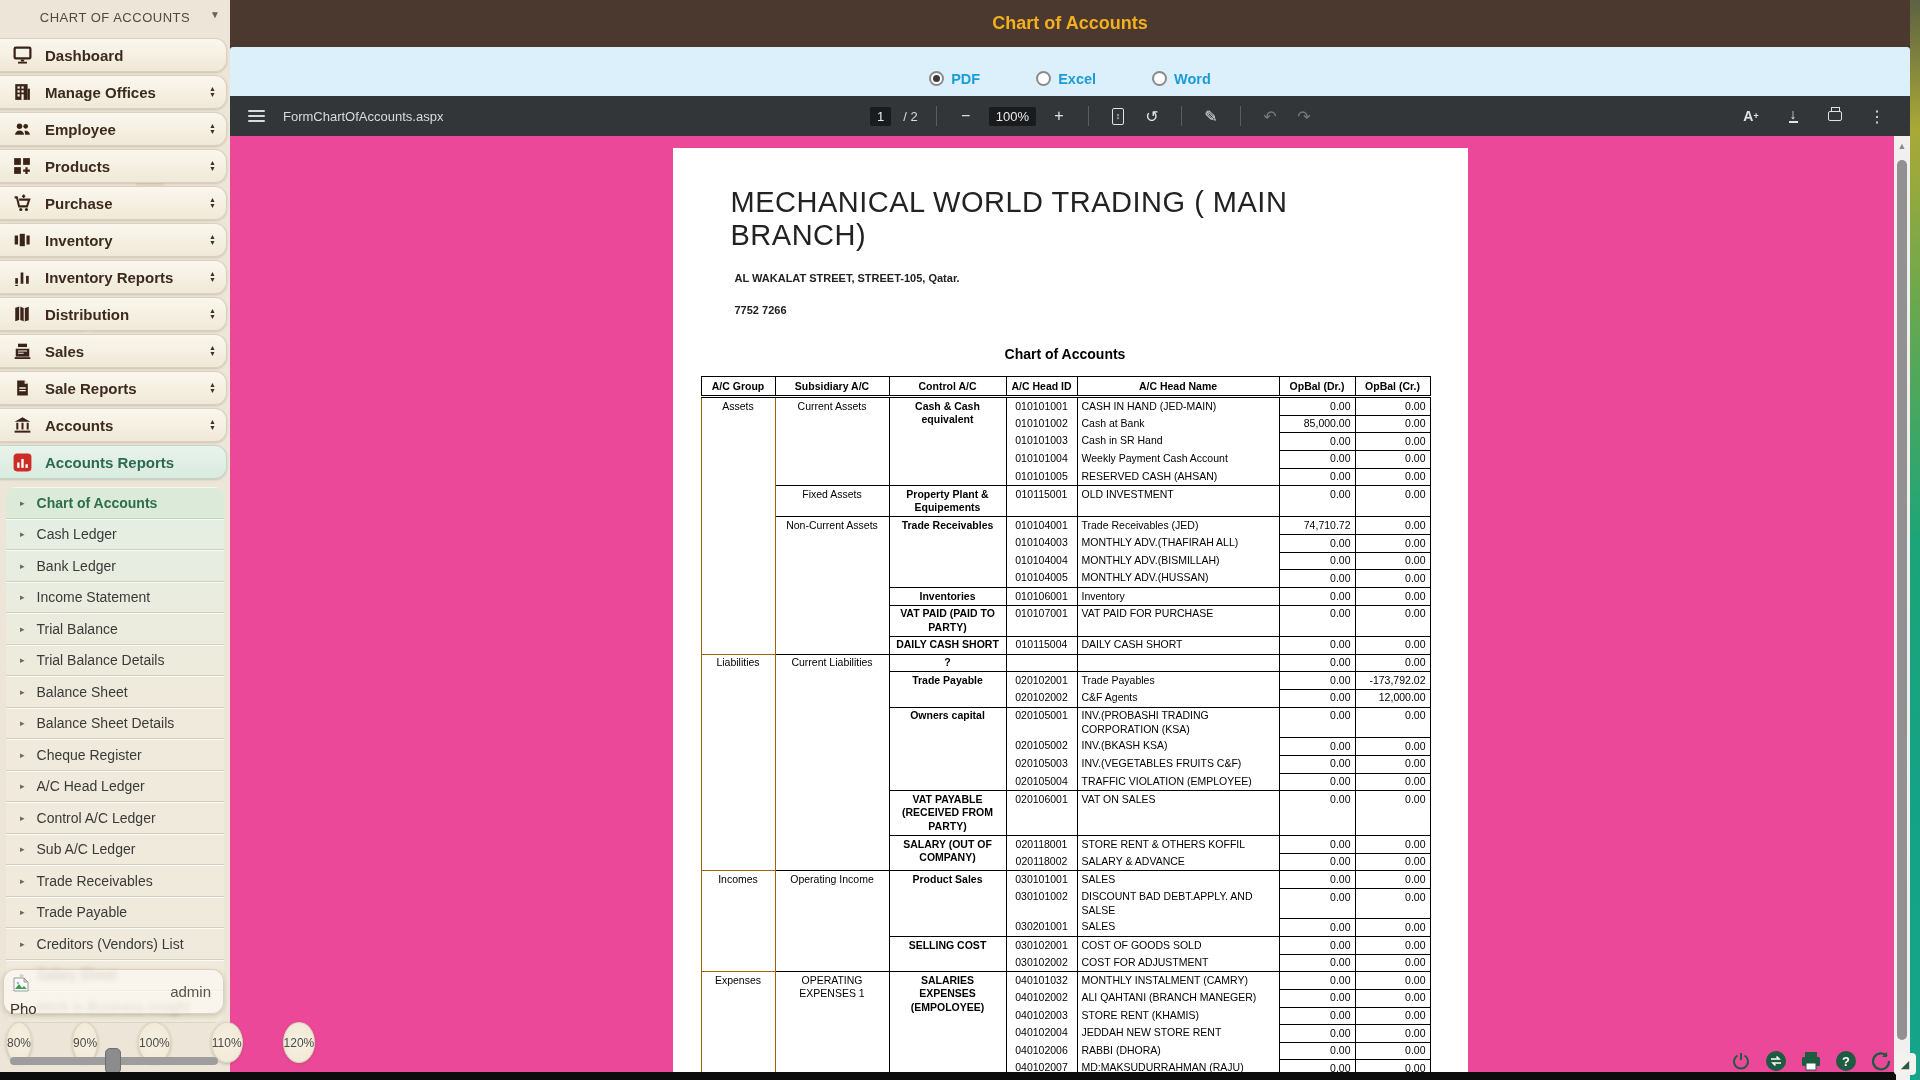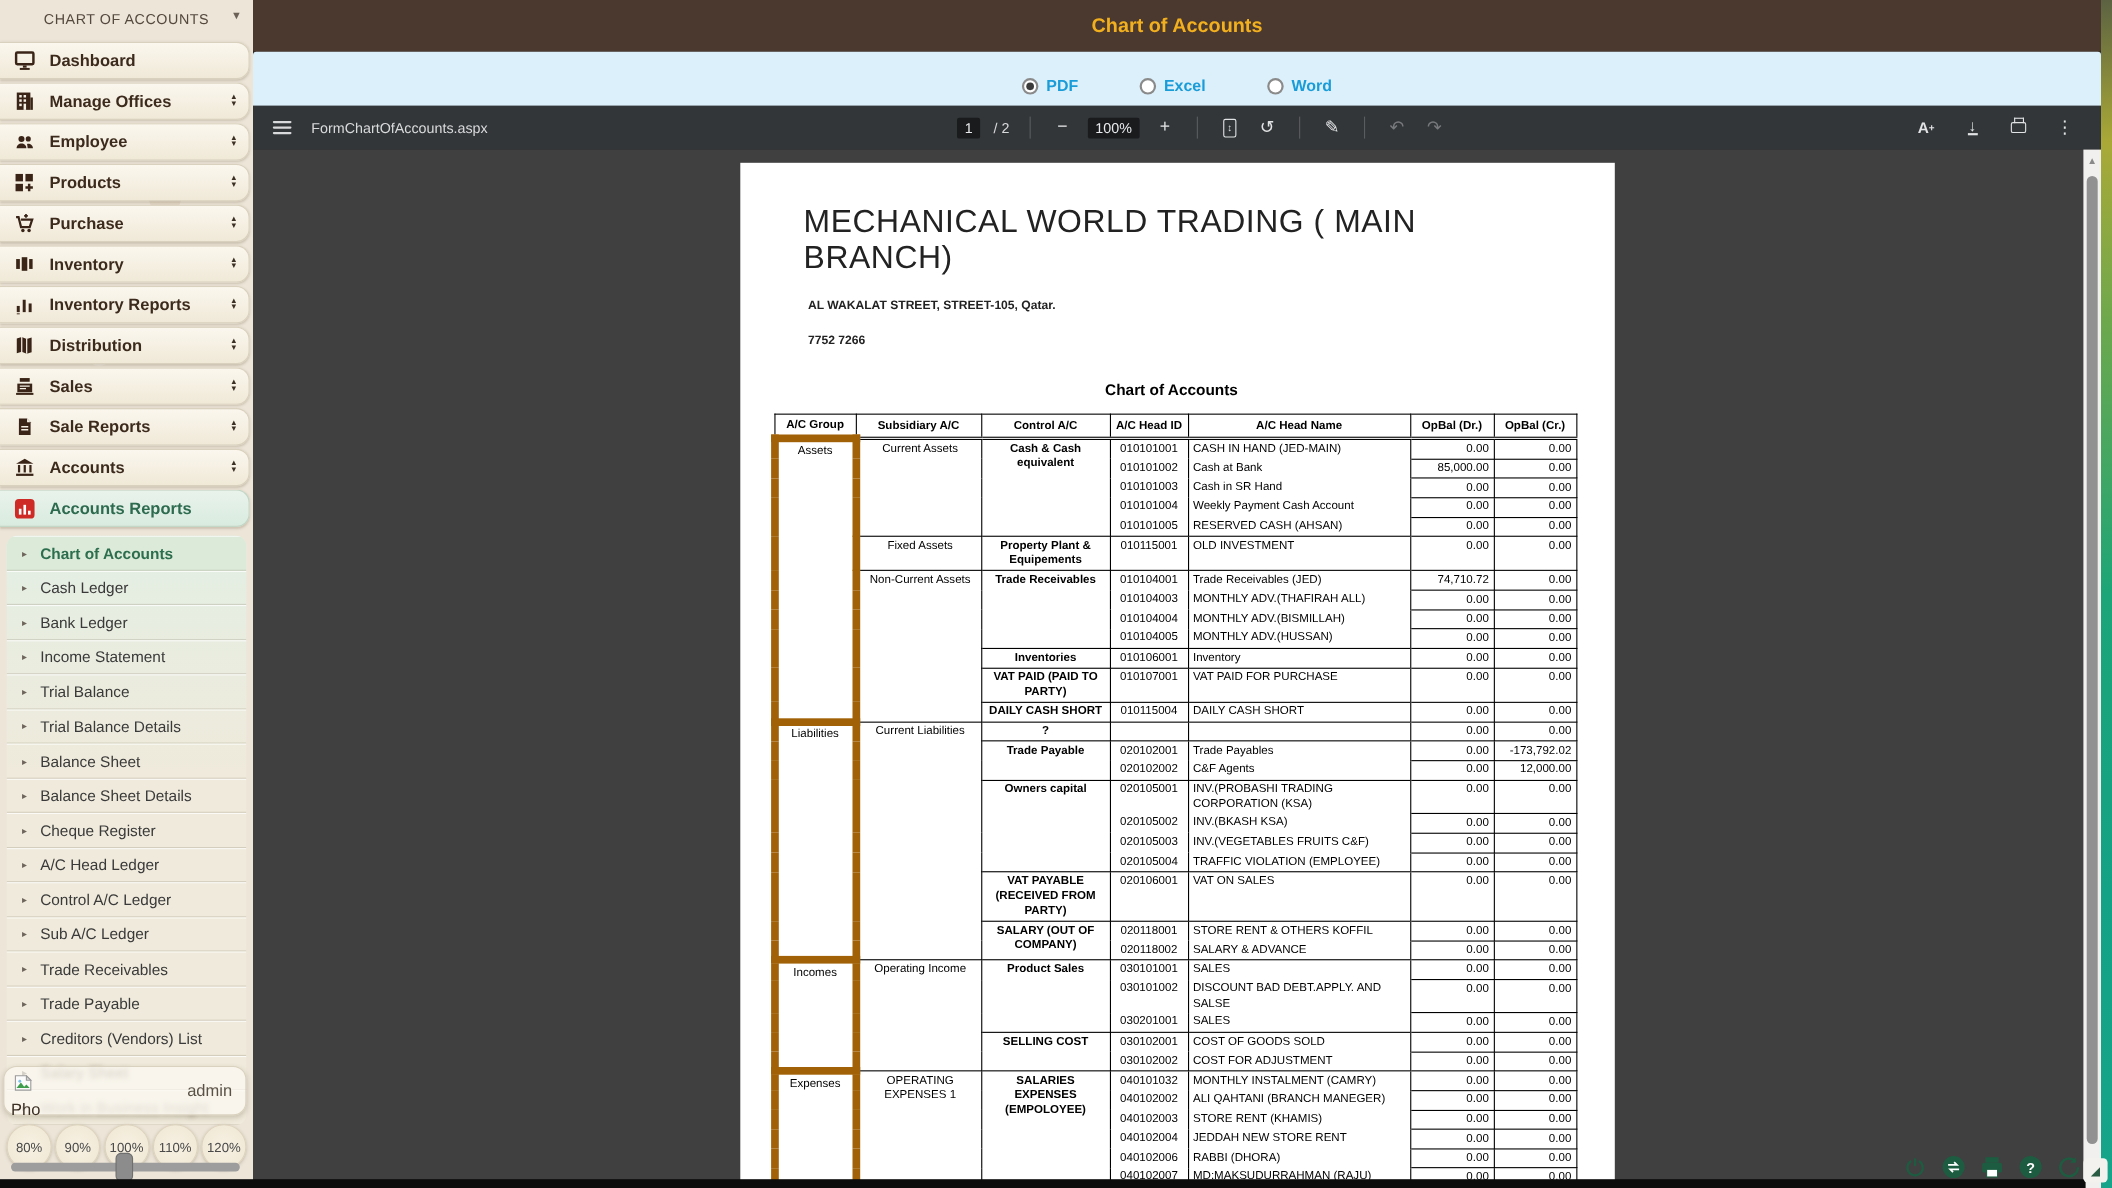--- a/index.html
+++ b/index.html
@@ -35,21 +35,21 @@
   .s-item.active .s-label { color:#2c6e4e; font-weight:700; }
   .s-item.obscured .s-label, .s-item.partial .s-label { color:transparent; text-shadow:0 0 5px rgba(95,75,60,.85); }
   .s-item.partial { opacity:.75; }
 
   #user-overlay { position:absolute; left:3px; top:969px; width:221px; height:45px;
     background:rgba(252,249,242,.72); border:1px solid rgba(210,200,180,.8); border-radius:12px;
     box-shadow:0 2px 5px rgba(100,85,60,.25); display:flex; align-items:center; padding:0 12px 0 6px; z-index:6; }
   #user-overlay .photo { width:26px; height:30px; position:relative; font-size:15px; color:#3c2f24; }
   #user-overlay .admin { margin-left:auto; font-size:15px; color:#5a5247; }
 
-  #zoom-row { position:absolute; left:0; top:1022px; width:230px; display:flex; justify-content:space-between; padding:0 6px; z-index:7; }
+  #zoom-row { position:absolute; left:0; top:1022px; width:230px; display:flex; justify-content:space-between; padding:0 6px; z-index:7;gap:40px; }
   .z-btn { width:41px; height:41px; border-radius:50%; background:radial-gradient(#f7f1e3,#efe7d3);
     border:1px solid #ddd3bd; box-shadow:0 1px 3px rgba(110,95,70,.35); display:flex; align-items:center; justify-content:center;
     font-size:12px; color:#4a4a4a; cursor:pointer; }
   #zoom-slider { position:absolute; left:10px; top:1057px; width:208px; height:8px; background:#9d9d9d; border-radius:4px; z-index:7; cursor:pointer; }
   #zoom-slider .thumb { position:absolute; left:95px; top:-9px; width:16px; height:26px; background:#8c8c8c;
     border:1px solid #6f6f6f; border-radius:5px; cursor:grab; }
 
   
   #main { position:absolute; left:230px; top:0; right:10px; bottom:0; }
   #titlebar { position:absolute; left:0; right:0; top:0; height:47px; background:#4b392f;
@@ -73,31 +73,31 @@
   .tb-btn { color:#e2e3e4; font-size:16px; cursor:pointer; display:flex; align-items:center; justify-content:center; width:22px; height:22px; }
   .tb-btn.disabled { color:#77797c; cursor:default; }
   .fitbox { width:12px; height:17px; border:1.5px solid #e2e3e4; border-radius:2px; font-size:9px; display:flex; align-items:center; justify-content:center; }
   #pdfbar .right { margin-left:auto; display:flex; align-items:center; gap:20px; padding-right:22px; }
   .dl-ico { border-bottom:2px solid #e2e3e4; line-height:11px; font-size:14px; padding:0 1px 1px 1px; }
   .prn { width:14px; height:10px; border:1.5px solid #e2e3e4; border-radius:2px; position:relative; }
   .prn::before { content:""; position:absolute; left:2px; top:-5px; width:7px; height:4px; border:1.5px solid #e2e3e4; border-bottom:none; }
   .annA { font-size:14px; font-weight:700; }
   .annA sup { font-size:9px; }
 
-  #viewer { position:absolute; left:0; right:0; top:136px; bottom:0; background:#404040; overflow:hidden; }
+  #viewer { position:absolute; left:0; right:0; top:136px; bottom:0; background:#ec4899; overflow:hidden; }
   #page { width:795px; margin:12px auto 0 auto; background:#ffffff; min-height:1000px; padding:38px 38px 20px 28px; color:#000; }
   #doc-company { font-size:29px; color:#222; margin-left:30px; letter-spacing:.5px; }
   .doc-line { font-size:11px; font-weight:700; color:#222; margin-left:34px; margin-top:20px; }
   .doc-line.first { margin-top:10px; }
   #doc-title { text-align:center; font-size:14px; font-weight:700; margin-top:30px; }
 
   table.rpt { border-collapse:collapse; width:729px; margin-top:14px; table-layout:fixed; }
   .rpt th { border:1px solid #000; border-bottom:3px double #000; font-size:10.5px; padding:3px 2px; font-weight:700; }
   .rpt td { font-size:10.5px; line-height:1.3; padding:1.5px 4px; vertical-align:top; word-wrap:break-word; }
-  .rpt td.c-group   { border:7px solid #a16207; text-align:center;margin-left:43px; }
+  .rpt td.c-group   { border:1px solid #a16207; text-align:center;margin-left:43px; }
   .rpt td.c-sub     { border:1px solid #000; text-align:center; }
   .rpt td.c-control { border:1px solid #000; text-align:center; font-weight:700; }
   .rpt td.c-id   { border-left:1px solid #000; border-right:1px solid #000; text-align:center; }
   .rpt td.c-name { border-left:1px solid #000; border-right:1px solid #000; text-align:left; }
   .rpt td.c-dr, .rpt td.c-cr { border:1px solid #000; text-align:right; }
   .rpt td.gt { border-top:1px solid #000; }
   .rpt { border:1px solid #000; }
   col.w-group{width:74px} col.w-sub{width:114px} col.w-control{width:117px}
   col.w-id{width:71px} col.w-name{width:202px} col.w-dr{width:76px} col.w-cr{width:75px}
 

